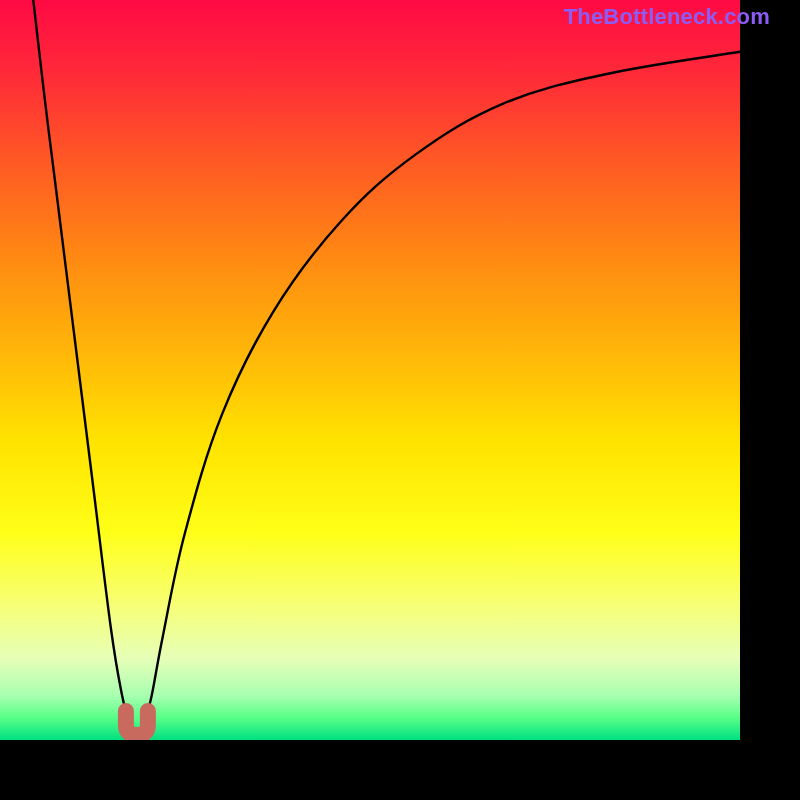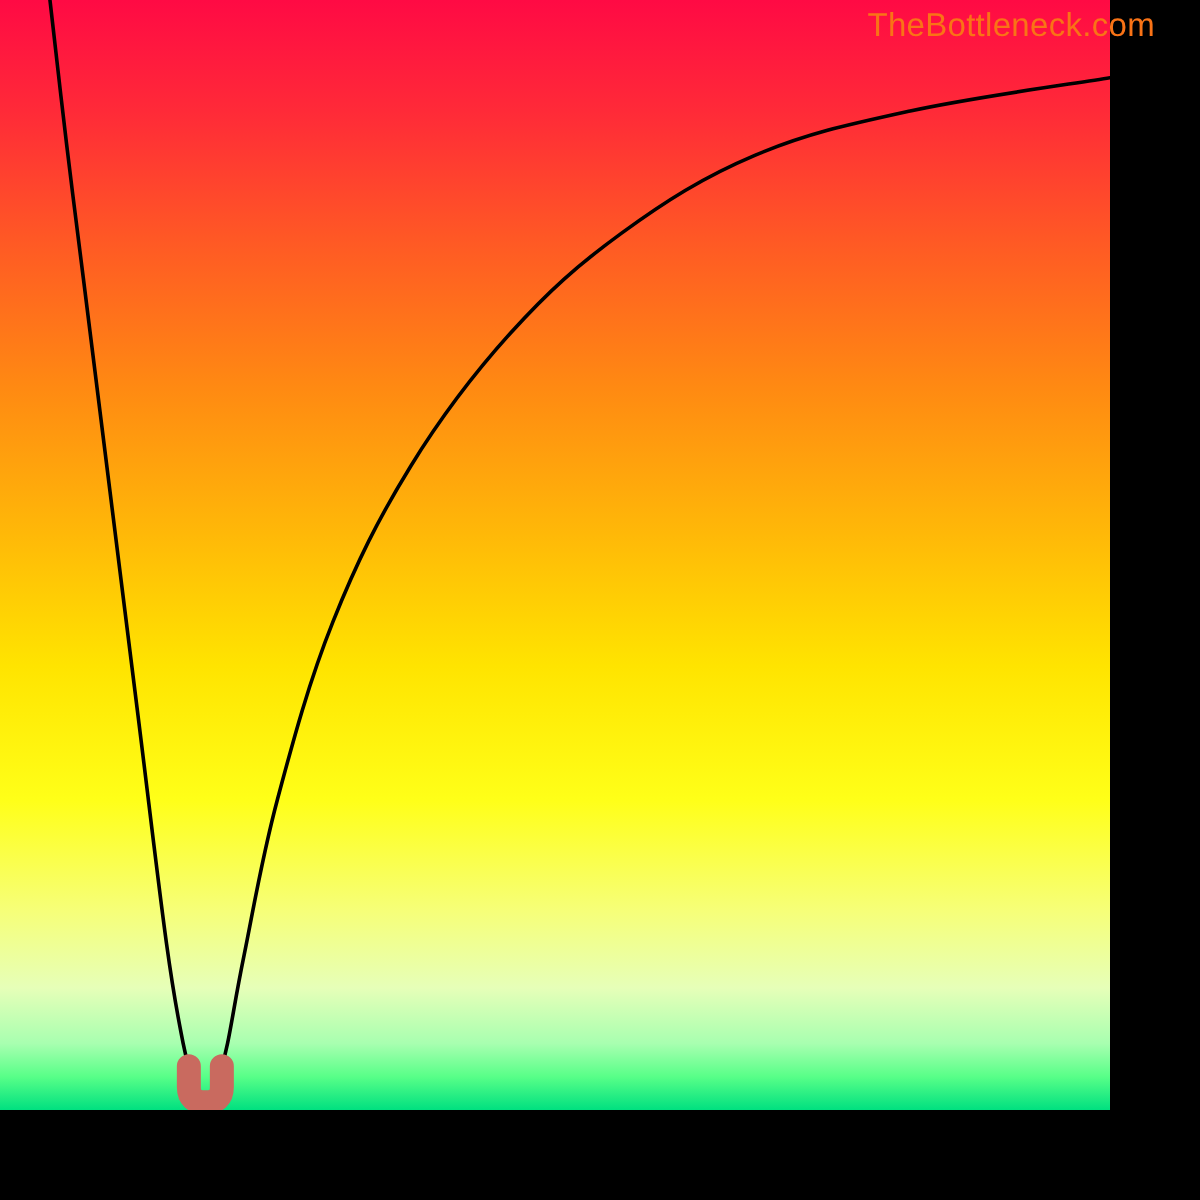--- a/index.html
+++ b/index.html
@@ -24,22 +24,22 @@
     top: 30px;
     width: 740px;
     height: 740px;
   }
   .watermark {
     position: absolute;
     top: 4px;
     right: 30px;
     font-family: Arial, Helvetica, sans-serif;
     font-size: 22px;
-    font-weight: 400;
-    color: #f97316;
+    font-weight: 700;
+    color: #8b5cf6;
     letter-spacing: 0.2px;
   }
   .svg-layer {
     position: absolute;
     left: 0;
     top: 0;
   }
 </style>
 </head>
 <body>

